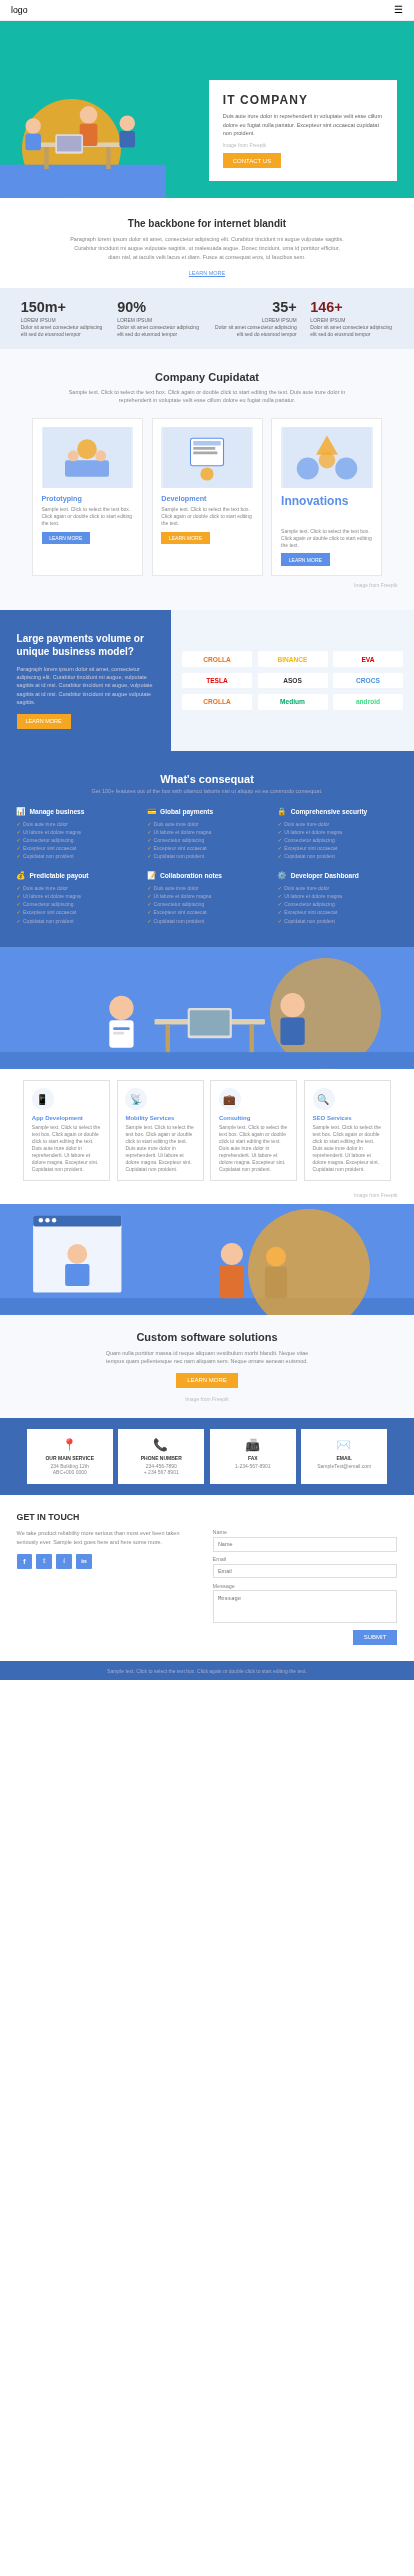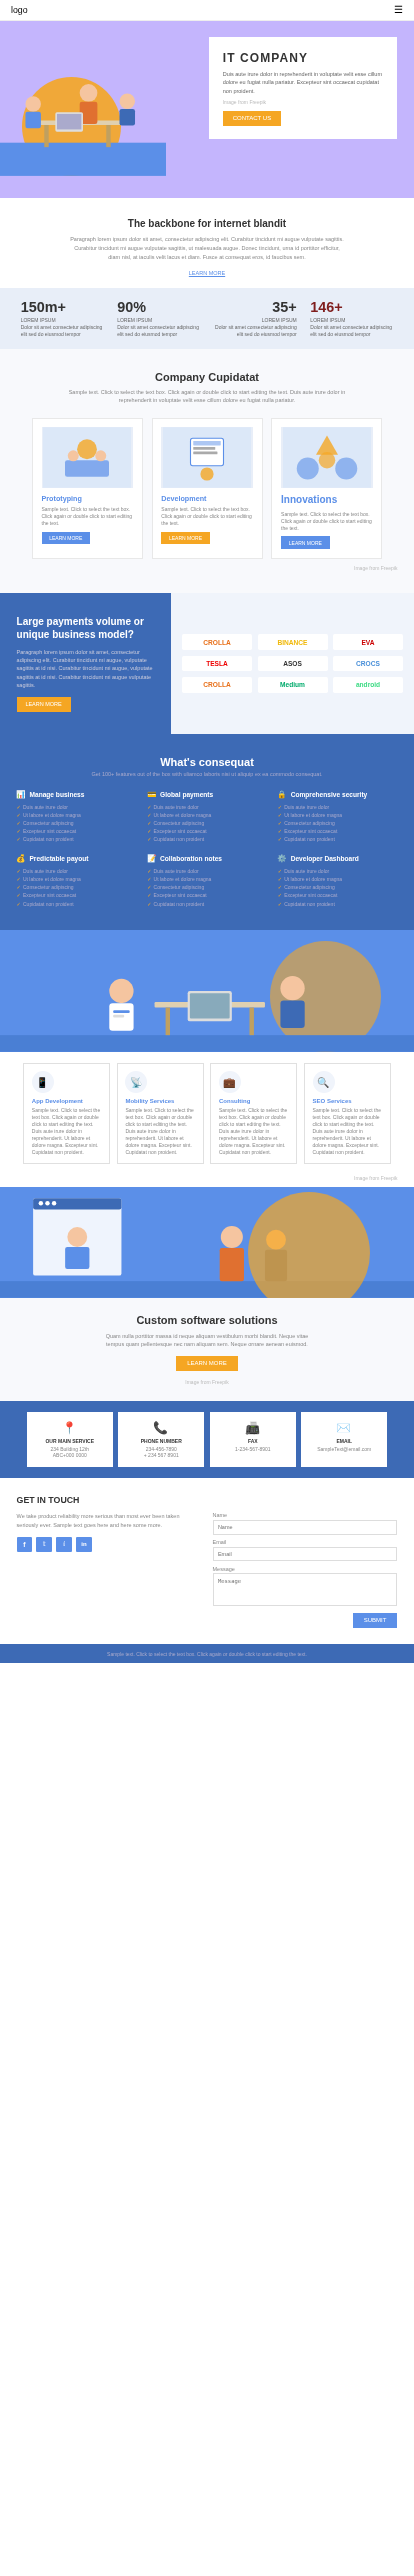--- a/index.html
+++ b/index.html
@@ -9,21 +9,21 @@
     nav { display: flex; justify-content: space-between; align-items: center; padding: 4.4px 11px; background: #fff; border-bottom: 0.6px solid #eee; }
   </style>
 </head>
 <body>
 
 <nav>
   <span>logo</span>
   <span style="cursor:pointer;font-size:10px;">☰</span>
 </nav>
 
-<section style="background:#c4b5fd;display:flex;align-items:flex-start;min-height:177px;position:relative;overflow:hidden;">
+<section style="background:#14b8a6;display:flex;align-items:flex-end;min-height:177px;position:relative;overflow:hidden;">
 
   <div style="position:relative;flex:1;min-height:155px;display:flex;align-items:flex-end;">
 
     <div style="position:absolute;width:99px;height:99px;background:#f5a623;border-radius:50%;bottom:0;left:22px;opacity:0.9;"></div>
 
     <svg viewBox="0 0 300 240" width="166" height="133" style="position:absolute;bottom:0;left:0;">
 
       <rect x="0" y="180" width="300" height="60" fill="#5b8fe8"></rect>
 
       <rect x="60" y="140" width="160" height="8" fill="#e0d0b0" rx="2"></rect>
@@ -118,21 +118,21 @@
     <div style="background:#fff;border:0.6px solid #e8e8e8;padding:8.8px;width:111px;text-align:left;">
       <div style="width:100%;height:61px;background:#e8eef8;margin-bottom:5.5px;display:flex;align-items:center;justify-content:center;overflow:hidden;">
         <svg viewBox="0 0 160 110" width="88" height="61">
           <rect x="0" y="0" width="160" height="110" fill="#dce8f8"></rect>
           <polygon points="80,15 100,50 60,50" fill="#f5a623" opacity="0.8"></polygon>
           <circle cx="45" cy="75" r="20" fill="#5b8fe8" opacity="0.6"></circle>
           <circle cx="115" cy="75" r="20" fill="#5b8fe8" opacity="0.6"></circle>
           <circle cx="80" cy="60" r="15" fill="#f5a623" opacity="0.7"></circle>
         </svg>
       </div>
-      <h3 style="font-size:10px;color:#5b8fe8;margin-bottom:6px;">Innovations</h3>
+      <h3 style="font-size:12px;color:#5b8fe8;margin-bottom:20px;">Innovations</h3>
       <p style="font-size:5px;color:#888;line-height:1.4;margin-bottom:4.4px;">Sample text. Click to select the text box. Click again or double click to start editing the text.</p>
       <button style="background:#5b8fe8;color:#fff;border:none;padding:3.3px 7.7px;font-size:5px;cursor:pointer;">LEARN MORE</button>
     </div>
   </div>
   <p style="font-size:5px;color:#bbb;margin-top:6.6px;text-align:right;">Image from Freepik</p>
 </section>
 
 <section style="display:flex;min-height:133px;">
   <div style="background:#3d6ab5;color:#fff;padding:22px 16.6px;width:171px;flex-shrink:0;">
     <h2 style="font-size:10px;font-weight:bold;line-height:1.3;margin-bottom:6.6px;">Large payments volume or unique business model?</h2>

